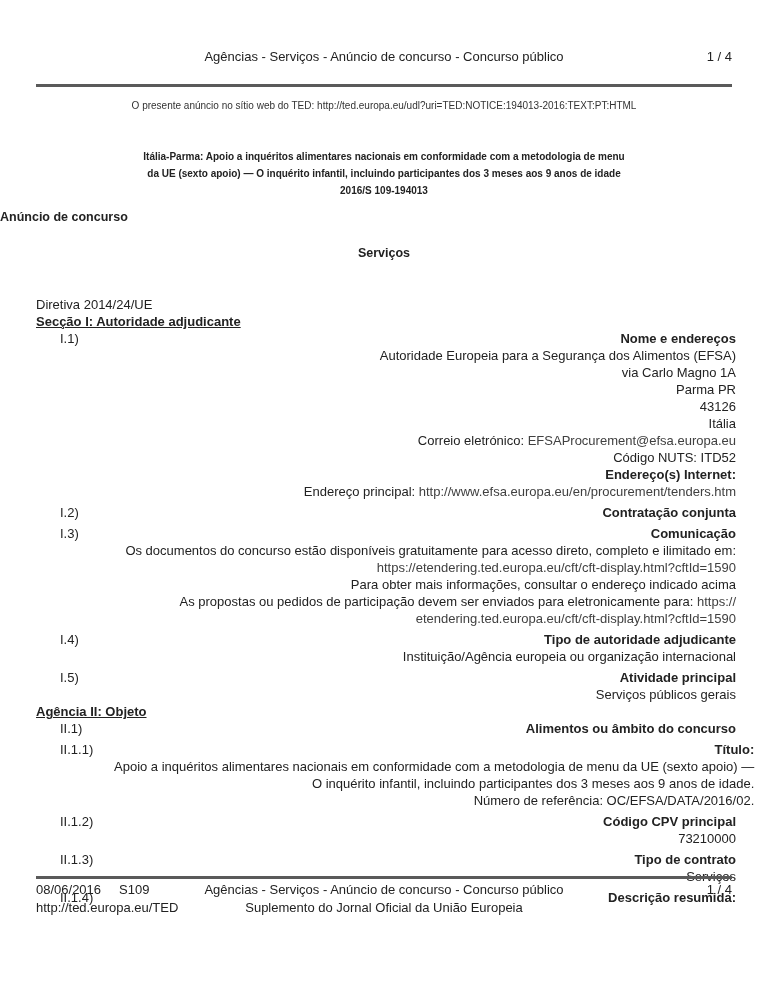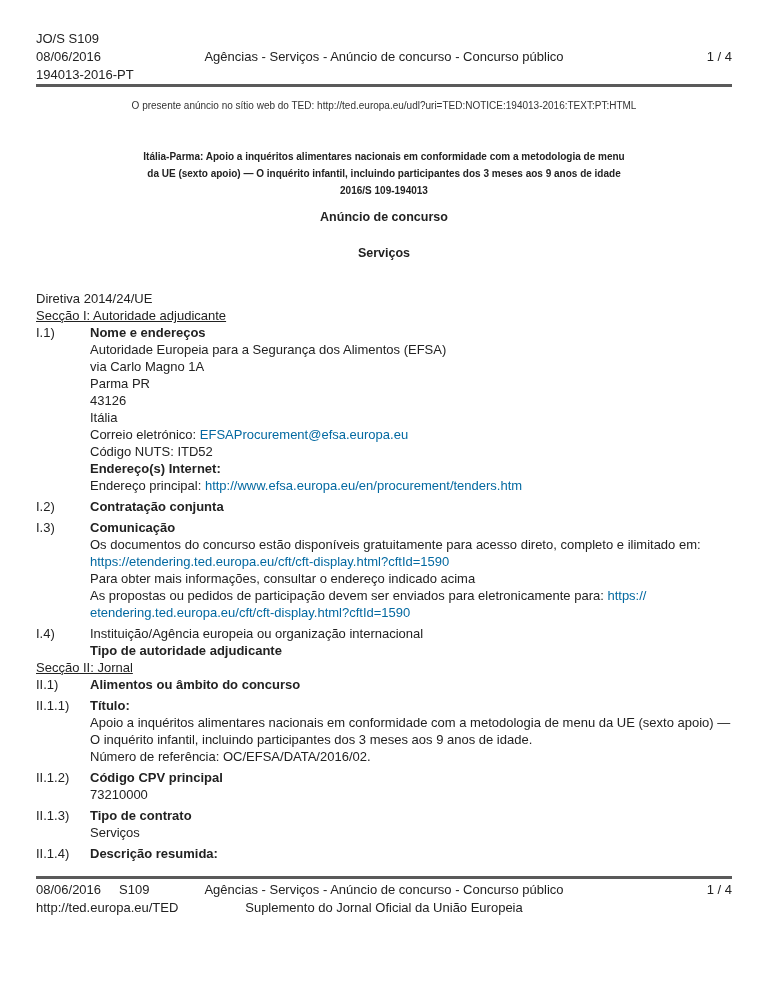--- a/index.html
+++ b/index.html
@@ -17,55 +17,50 @@
 
     .ted-link-line {
       position: absolute; left: 0; width: 768px; top: 100px; text-align: center;
       font-size: 10px; color: #333;
     }
     .doc-title {
       position: absolute; left: 56px; width: 656px; top: 148px; text-align: center;
       font-weight: bold; font-size: 10px; line-height: 17px;
     }
     .notice-type {
-      position: absolute; left: 0; width: 768px; top: 210px; text-align: center;
+      position: absolute; left: 0; width: 768px; top: 210px; 
       font-weight: bold; font-size: 12.5px;
     }
     .contract-type {
       position: absolute; left: 0; width: 768px; top: 246px; text-align: center;
       font-weight: bold; font-size: 12.5px;
     }
 
-    .body-content { position: absolute; left: 36px; top: 290px; width: 700px; line-height: 17px; }
+    .body-content { position: absolute; left: 36px; top: 296px; width: 700px; line-height: 17px; }
     .line { height: 17px; white-space: nowrap; }
-    .section-heading { font-weight: normal; text-decoration: underline; height: 17px; }
+    .section-heading { font-weight: bold; text-decoration: underline; height: 17px; }
     .item { display: flex; margin-bottom: 4px; }
-    .item .num { width: 54px; flex: none; }
-    .item .content { flex: 1; }
+    .item .num { width: 54px; flex: none; margin-left: 24px; }
+    .item .content { flex: 1; text-align: right; }
     .item .label { font-weight: bold; }
-    .link { color: #0369a1; text-decoration: none; }
+    .link { color: #404040; text-decoration: none; }
 
     .page-footer {
       position: absolute; left: 36px; top: 876px; width: 696px; height: 40px;
       border-top: 3px solid #5a5a5a;
     }
     .ftr-left { position: absolute; left: 0; top: 2px; line-height: 18px; }
     .ftr-left .s { margin-left: 18px; }
     .ftr-center { position: absolute; left: 0; right: 0; top: 2px; text-align: center; line-height: 18px; }
     .ftr-right { position: absolute; right: 0; top: 2px; line-height: 18px; }
   </style>
 </head>
 <body>
 
 <div class="page-header">
-  <div class="hdr-left">
-    <div>JO/S S109</div>
-    <div>08/06/2016</div>
-    <div>194013-2016-PT</div>
-  </div>
   <div class="hdr-center">Agências - Serviços - Anúncio de concurso - Concurso público</div>
   <div class="hdr-right">1 / 4</div>
 </div>
 
 <div class="ted-link-line">
   <span>O presente anúncio no sítio web do TED: </span><span>http://ted.europa.eu/udl?uri=TED:NOTICE:194013-2016:TEXT:PT:HTML</span>
 </div>
 
 <div class="doc-title">
   <div>Itália-Parma: Apoio a inquéritos alimentares nacionais em conformidade com a metodologia de menu</div>
@@ -111,27 +106,34 @@
       <div class="line"><a class="link">https://etendering.ted.europa.eu/cft/cft-display.html?cftId=1590</a></div>
       <div class="line">Para obter mais informações, consultar o endereço indicado acima</div>
       <div class="line"><span>As propostas ou pedidos de participação devem ser enviados para eletronicamente para: </span><a class="link">https://</a></div>
       <div class="line"><a class="link">etendering.ted.europa.eu/cft/cft-display.html?cftId=1590</a></div>
     </div>
   </div>
 
   <div class="item">
     <div class="num">I.4)</div>
     <div class="content">
+      <div class="line label">Tipo de autoridade adjudicante</div>
       <div class="line">Instituição/Agência europeia ou organização internacional</div>
-      <div class="line label">Tipo de autoridade adjudicante</div>
     </div>
   </div>
 
+  <div class="item">
+    <div class="num">I.5)</div>
+    <div class="content">
+      <div class="line label">Atividade principal</div>
+      <div class="line">Serviços públicos gerais</div>
+    </div>
+  </div>
 
-  <div class="section-heading" style="margin-top:-4px">Secção II: Jornal</div>
+  <div class="section-heading" style="margin-top:-4px">Agência II: Objeto</div>
 
   <div class="item">
     <div class="num">II.1)</div>
     <div class="content">
         <div class="line label">Alimentos ou âmbito do concurso</div>
       </div>
   </div>
 
   <div class="item">
     <div class="num">II.1.1)</div>

